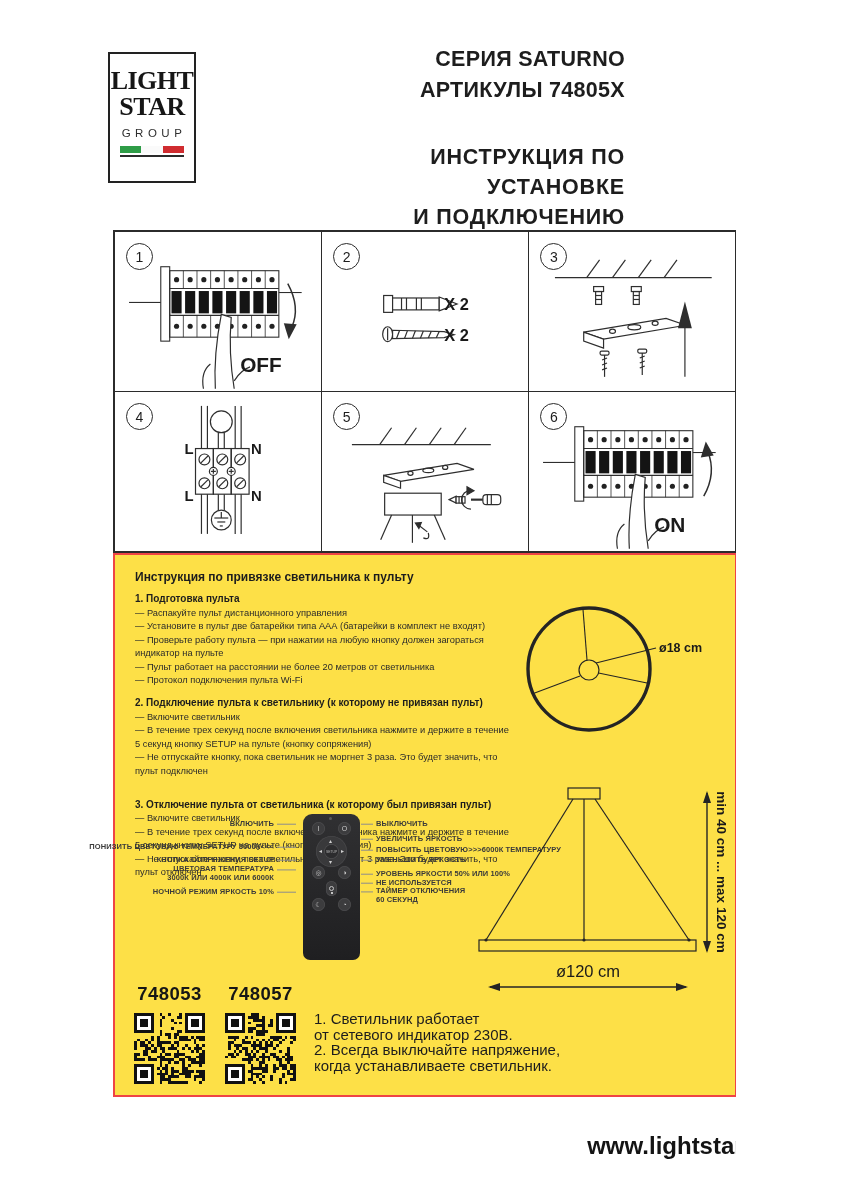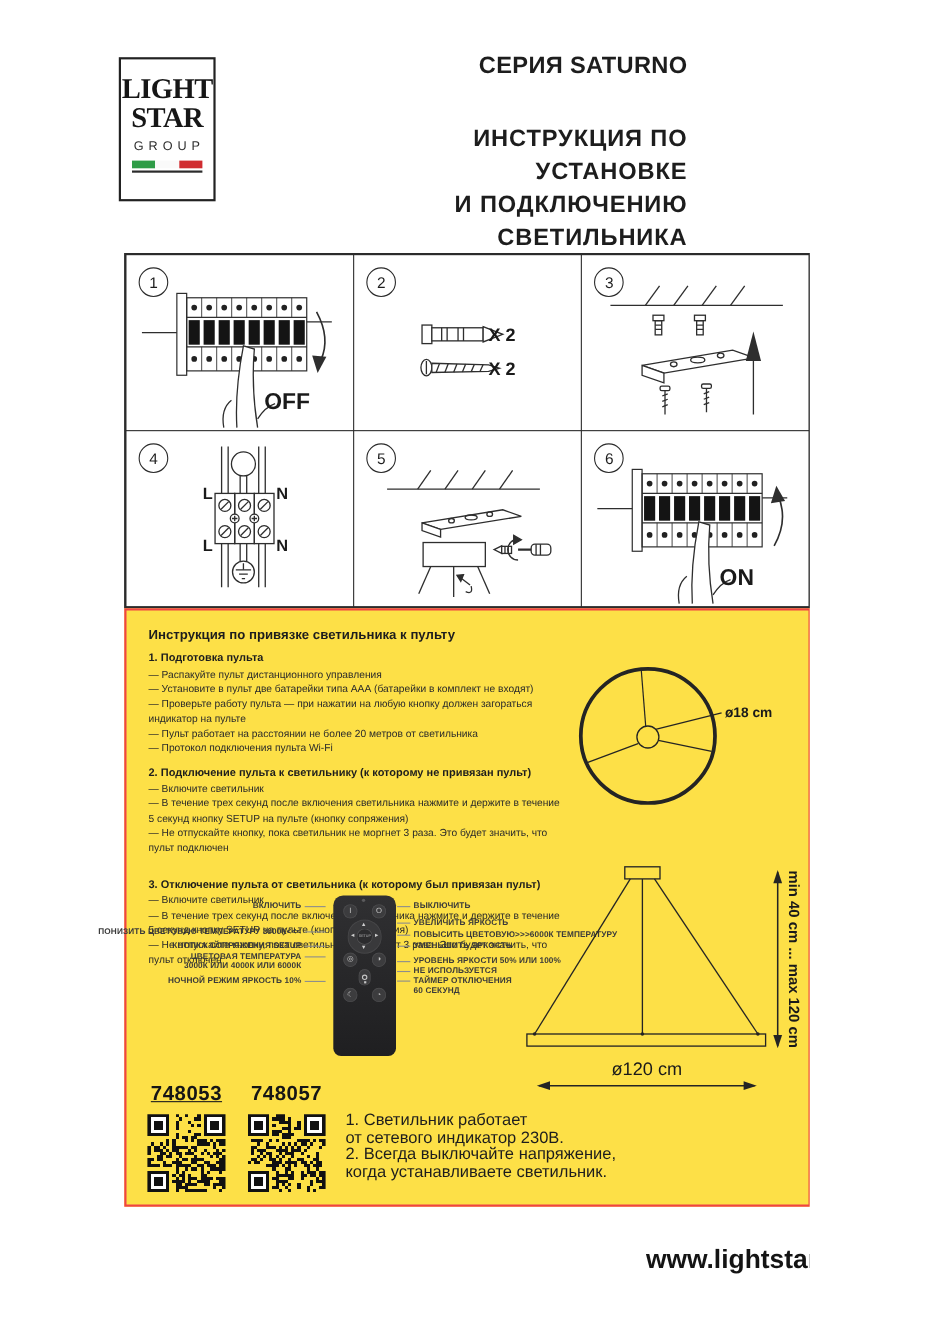--- a/index.html
+++ b/index.html
@@ -81,21 +81,21 @@
   .lab-left  { right:461px; text-align:right; }
   .lab-right { left:261px;  text-align:left; }
   .lab-left::after  { content:""; position:absolute; left:calc(100% + 3px); top:50%; width:19px; height:1px; background:#8d8d8d; }
   .lab-right::before{ content:""; position:absolute; right:calc(100% + 3px); top:50%; width:12px; height:1px; background:#8d8d8d; }
   .lab.two::after, .lab.two::before { top:4px; }
 
   .pendant-art { position:absolute; left:342px; top:225px; width:278px; height:230px; }
 
   
   .qr-group { position:absolute; top:428px; width:71px; text-align:center; }
-  .qr-group.g1 { left:19px;text-decoration:underline; } .qr-group.g2 { left:110px; }
+  .qr-group.g1 { left:19px; } .qr-group.g2 { left:110px; }
   .qr-num { font-size:18.5px; font-weight:bold; letter-spacing:0.5px; color:#161616; }
   .qr { width:71px; height:71px; margin-top:8px; }
   .notes { position:absolute; left:199px; top:456px; font-size:15px; line-height:15.5px; color:#1d1d1d; }
 
   .footer-url { position:absolute; left:0; width:100%; top:1132px; text-align:right;
                 font-size:24px; font-weight:bold; color:#141414;margin-left:37px; }
 </style>
 </head>
 <body>
 
@@ -170,20 +170,21 @@
     <div class="logo-flag">
         <span class="fg"></span>
         <span class="fw"></span>
         <span class="fr"></span>
       </div>
     <div class="logo-underline"></div>
   </div>
 
   <div class="doc-head">
     <div class="doc-series">СЕРИЯ SATURNO</div>
+    <div class="doc-series">АРТИКУЛЫ 74805X</div>
     <div class="doc-title first">ИНСТРУКЦИЯ ПО УСТАНОВКЕ</div>
     <div class="doc-title">И ПОДКЛЮЧЕНИЮ СВЕТИЛЬНИКА</div>
   </div>
 
   <div class="steps-grid">
 
     <div class="step-cell">
       <div class="step-num">1</div>
       <svg class="art" viewBox="0 0 207 160">
         <use href="#breaker"></use>

